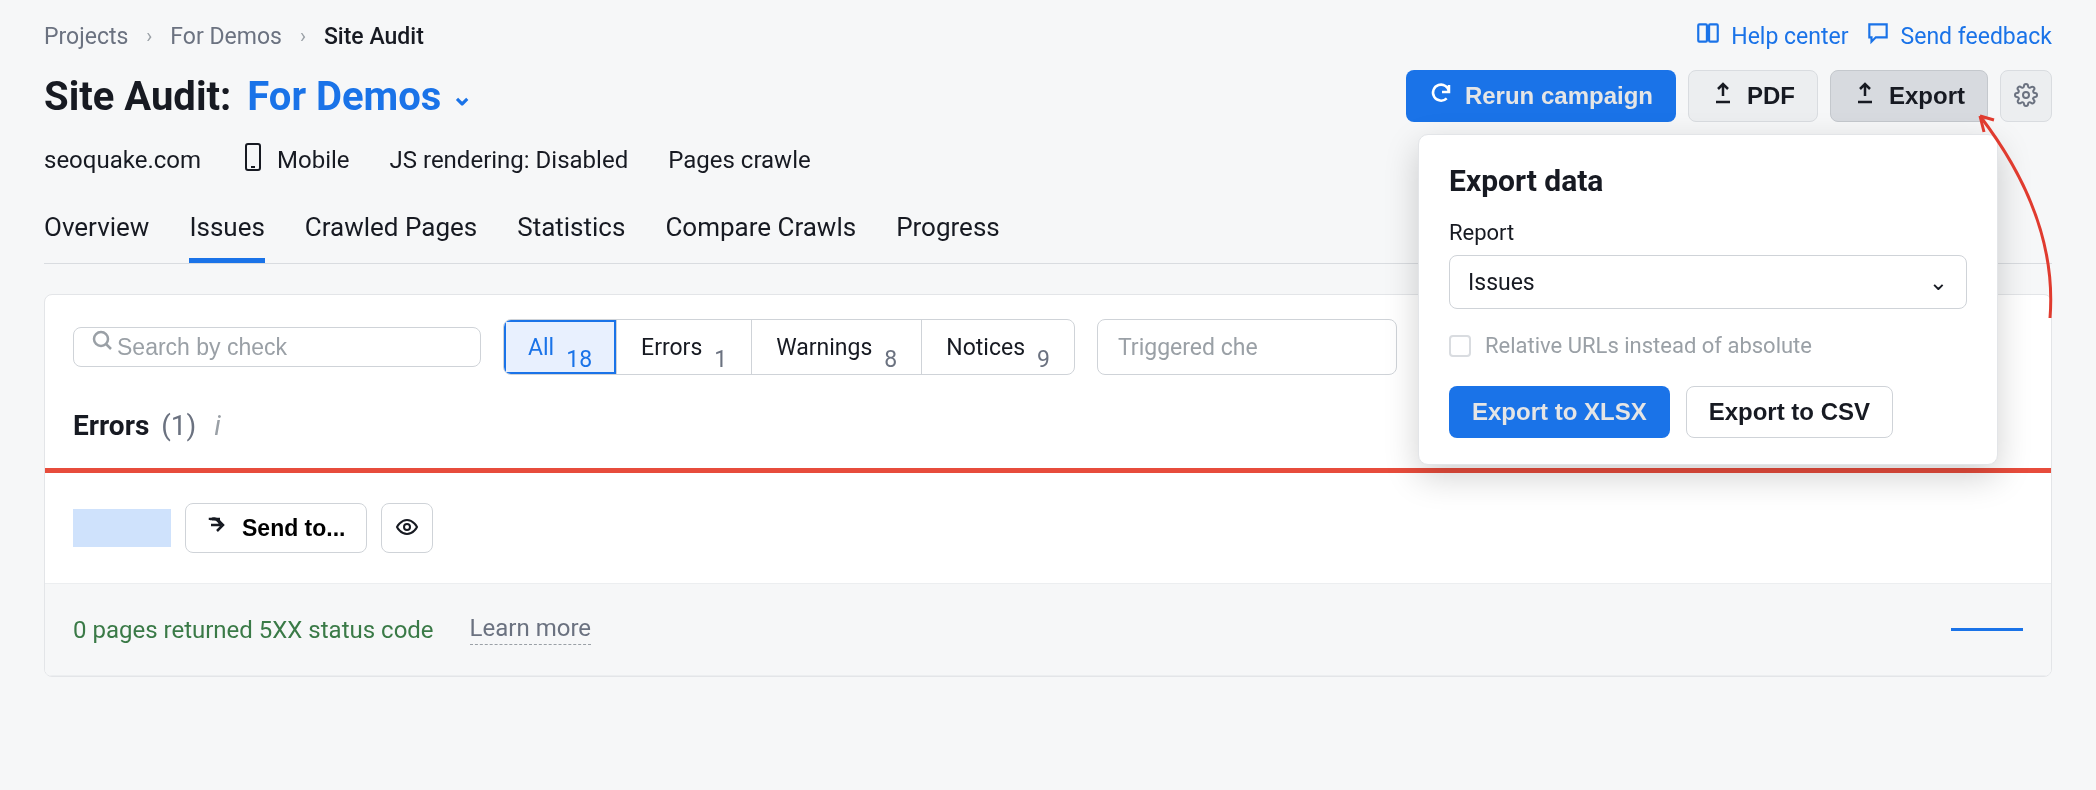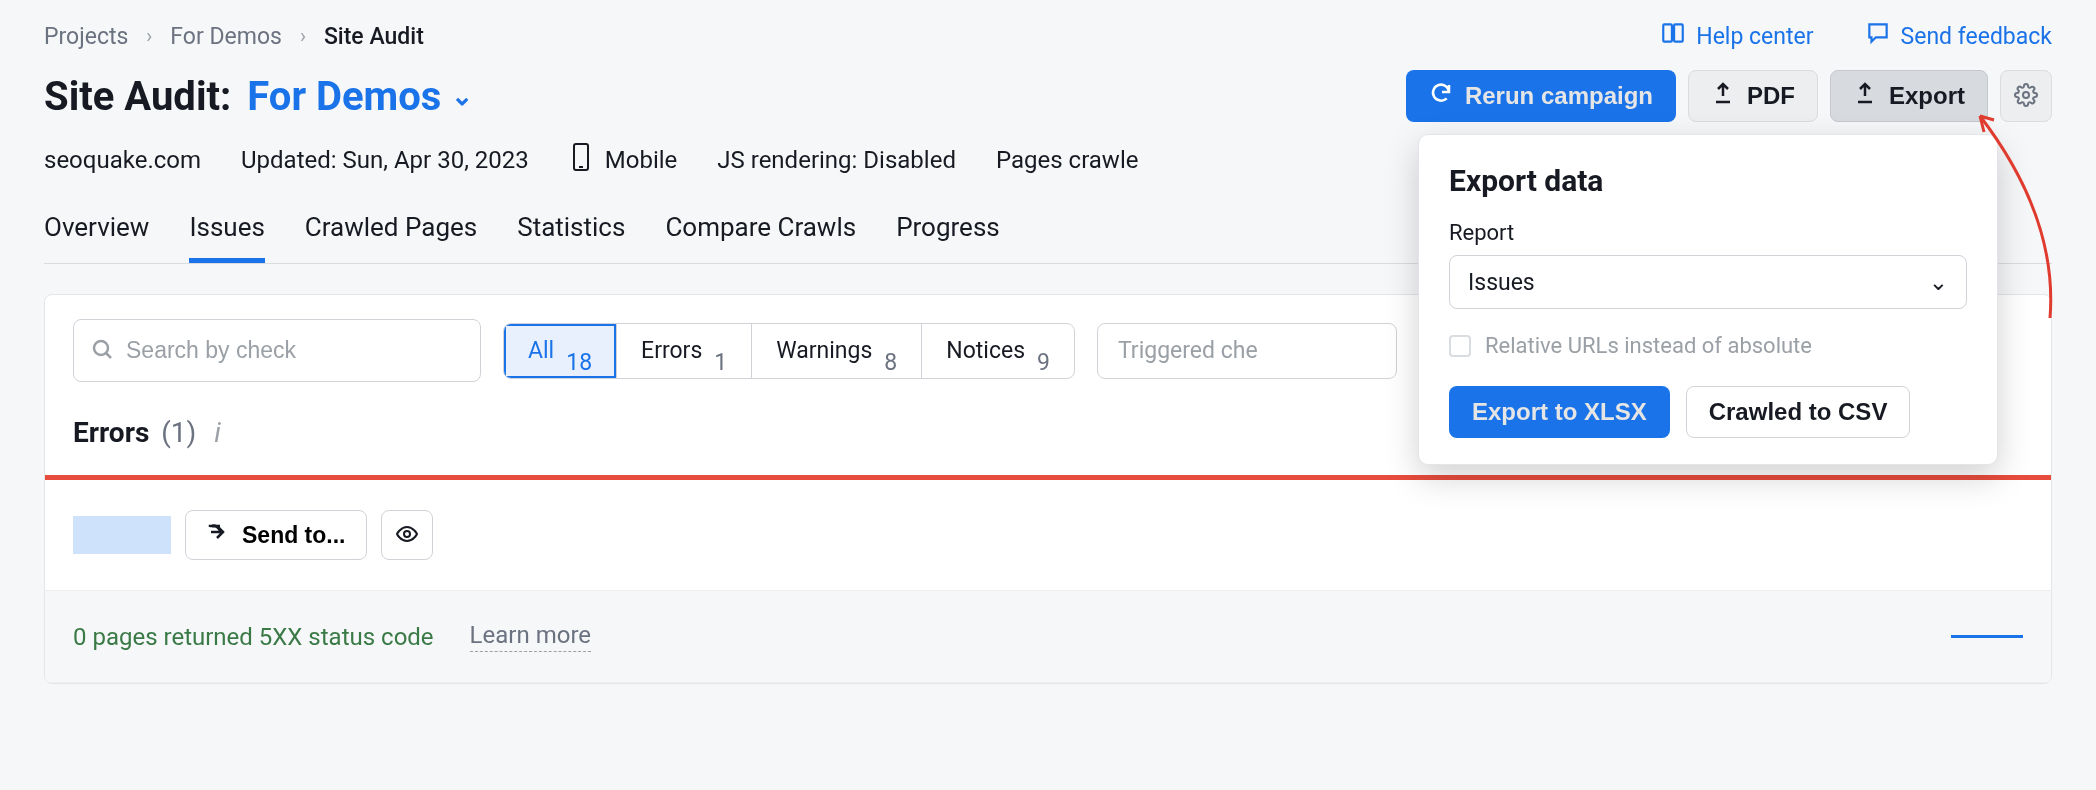--- a/index.html
+++ b/index.html
@@ -21,21 +21,21 @@
     justify-content: space-between;
     align-items: center;
     font-size: 23px;
     color: #6b7280;
     margin-bottom: 18px;
   }
   .breadcrumbs { display: flex; align-items: center; gap: 18px; }
   .crumb-link { color: #6b7280; }
   .crumb-current { color: #171a22; font-weight: 500; }
   .chev { color: #9aa0a6; font-size: 20px; }
-  .header-links { display: flex; gap: 51px; }
+  .header-links { display: flex; gap: 16px; }
   .header-link { color: #1a73e8; display: flex; align-items: center; gap: 10px; }
   .header-link svg { width: 26px; height: 26px; }
 
   
   .title-row {
     display: flex; justify-content: space-between; align-items: center;
     margin-bottom: 20px;
   }
   .title-left { display: flex; align-items: baseline; gap: 16px; }
   .page-title { font-size: 40px; font-weight: 700; }
@@ -76,23 +76,23 @@
 
   
   .card {
     background: #fff; border: 1px solid #e3e5e8; border-radius: 8px;
     margin-top: 30px; overflow: hidden;
   }
   .card-top {
     display: flex; gap: 22px; align-items: center; padding: 24px 28px 18px 28px;
   }
   .search-wrap {
-    display: flex; align-items: center; gap: 12px;
+    display: flex; gap: 3px;
     border: 1px solid #cfd3d8; border-radius: 8px;
-    height: 63px; padding: 0 16px; width: 408px; color: #9aa0a6;
+    height: 40px; padding: 0 16px; width: 408px; color: #9aa0a6;
   }
   .search-wrap input {
     border: none; outline: none; font-size: 23px; width: 100%;
     background: transparent; color: #171a22;
   }
   .search-wrap input::placeholder { color: #9aa0a6; }
   .seg {
     display: flex; border: 1px solid #cfd3d8; border-radius: 8px; overflow: hidden;
     height: 56px;
   }
@@ -243,21 +243,20 @@
               <circle cx="12" cy="12" r="3"></circle>
               <path d="M19.4 15a1.7 1.7 0 0 0 .34 1.87l.06.06a2 2 0 1 1-2.83 2.83l-.06-.06a1.7 1.7 0 0 0-1.87-.34 1.7 1.7 0 0 0-1 1.56V21a2 2 0 1 1-4 0v-.09a1.7 1.7 0 0 0-1-1.56 1.7 1.7 0 0 0-1.87.34l-.06.06a2 2 0 1 1-2.83-2.83l.06-.06a1.7 1.7 0 0 0 .34-1.87 1.7 1.7 0 0 0-1.56-1H3a2 2 0 1 1 0-4h.09a1.7 1.7 0 0 0 1.56-1 1.7 1.7 0 0 0-.34-1.87l-.06-.06a2 2 0 1 1 2.83-2.83l.06.06a1.7 1.7 0 0 0 1.87.34H9a1.7 1.7 0 0 0 1-1.56V3a2 2 0 1 1 4 0v.09a1.7 1.7 0 0 0 1 1.56 1.7 1.7 0 0 0 1.87-.34l.06-.06a2 2 0 1 1 2.83 2.83l-.06.06a1.7 1.7 0 0 0-.34 1.87V9a1.7 1.7 0 0 0 1.56 1H21a2 2 0 1 1 0 4h-.09a1.7 1.7 0 0 0-1.56 1z"></path>
             </svg>
         </span>
       </button>
     </div>
   </div>
 
   <div class="meta-row">
     <span class="meta-item">seoquake.com</span>
-    <span class="meta-item">Updated: Sun, Apr 30, 2023</span>
     <span class="meta-item">
       <span>
         <svg viewBox="0 0 24 30" fill="none" stroke="#171a22" stroke-width="2">
             <rect x="5" y="2" width="14" height="26" rx="2"></rect>
             <line x1="10" y1="25" x2="14" y2="25"></line>
           </svg>
       </span>
       <span>Mobile</span>
     </span>
     <span class="meta-item">JS rendering: Disabled</span>
@@ -365,21 +364,21 @@
   </div>
   <div class="chk-row">
     <span class="chk"></span>
     <span>Relative URLs instead of absolute</span>
   </div>
   <div class="popover-actions">
     <button class="btn btn-primary">
       <span>Export to XLSX</span>
     </button>
     <button class="btn btn-outline">
-      <span>Crawled to CSV</span>
+      <span>Export to CSV</span>
     </button>
   </div>
 </div>
 
 <div class="annot-arrow">
   <svg viewBox="0 0 120 220">
     <path d="M110 210 Q 118 110 40 8" stroke="#e03b2f" stroke-width="3" fill="none"></path>
     <path d="M40 8 l 14 4 M40 8 l 4 16" stroke="#e03b2f" stroke-width="3" fill="none"></path>
   </svg>
 </div>

